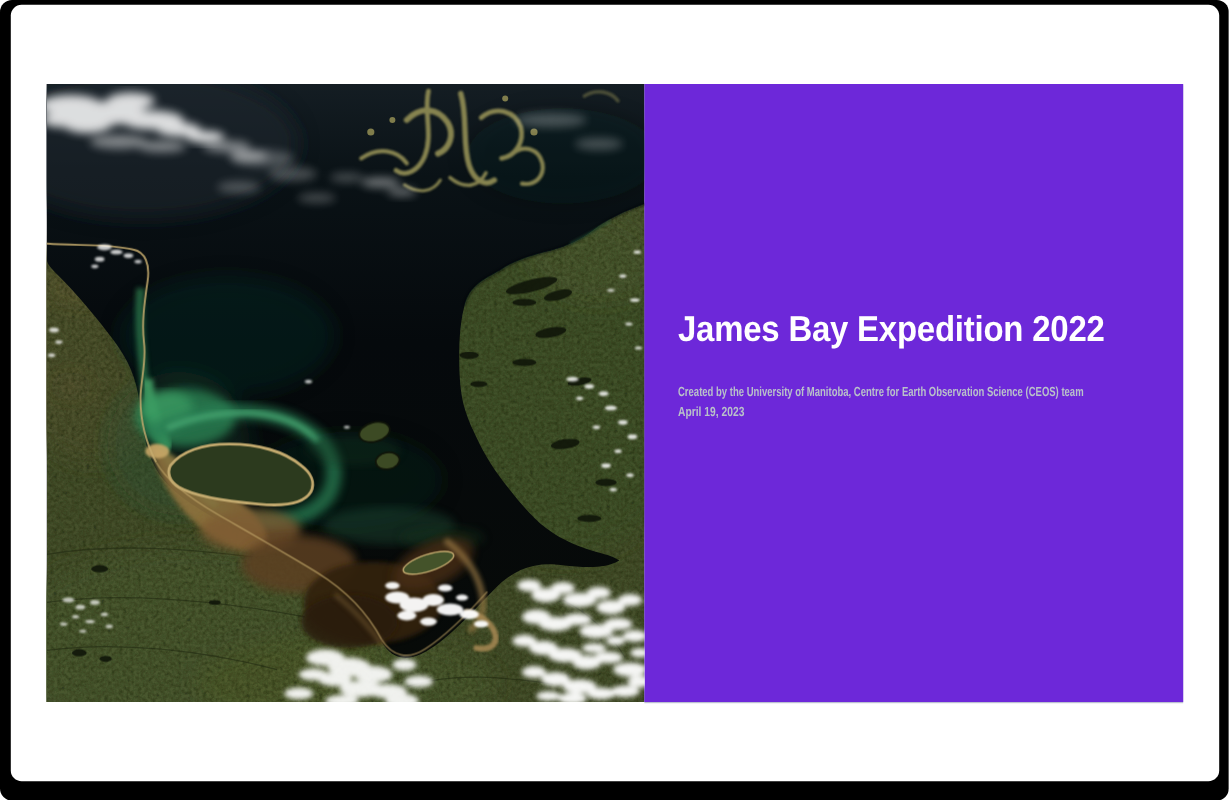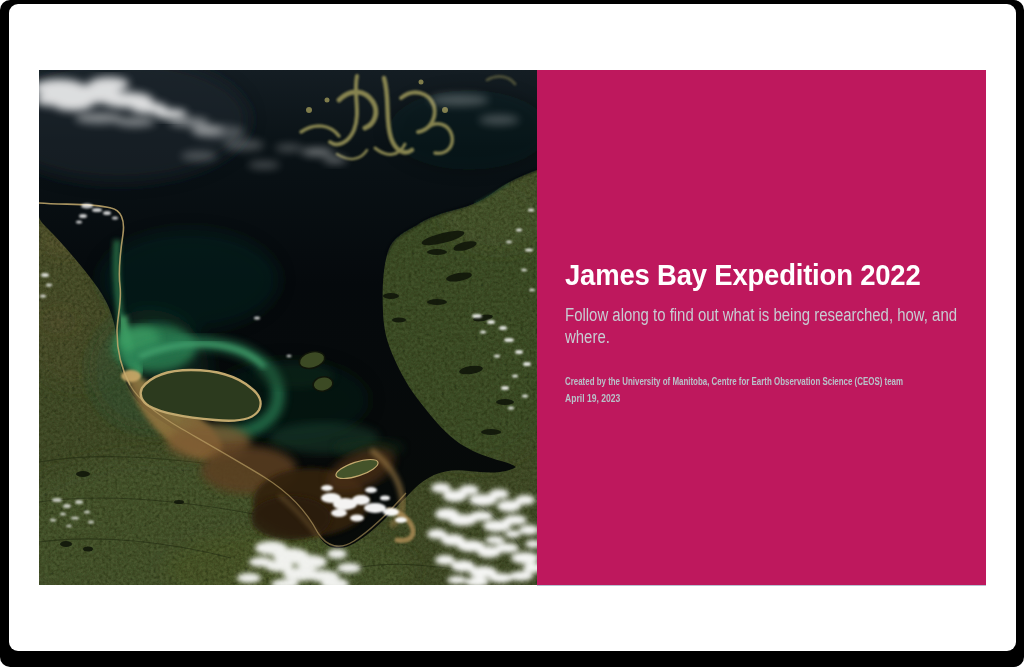--- a/index.html
+++ b/index.html
@@ -296,25 +296,21 @@
               <ellipse cx="36" cy="448" rx="4" ry="1.5"></ellipse>
                 <ellipse cx="48" cy="442" rx="3" ry="1.5"></ellipse>
               <ellipse cx="14" cy="450" rx="3" ry="1.5"></ellipse>
                 <ellipse cx="52" cy="452" rx="3" ry="1.5"></ellipse>
               <ellipse cx="30" cy="456" rx="3" ry="1.2"></ellipse>
             </g>
           </g>
         </svg>
       </div>
 
-      <div class="panel" style="background: #be185d; padding-left: 28px;">
+      <div class="panel" style="background: #6d28d9; padding-left: 28px;">
         <h1 class="title" style="color: rgb(255, 255, 255);">James Bay Expedition 2022</h1>
-        <p class="subtitle" style="color: rgb(200, 205, 211);">
-          <span class="ln">Follow along to find out what is being researched, how, and</span>
-          <span class="ln">where.</span>
-        </p>
         <p class="byline" style="color: rgb(185, 193, 201);">Created by the University of Manitoba, Centre for Earth Observation Science (CEOS) team</p>
         <p class="date" style="color: rgb(185, 193, 201);">April 19, 2023</p>
       </div>
 
     </div>
   </div>
 </div>
 
 </body></html>

